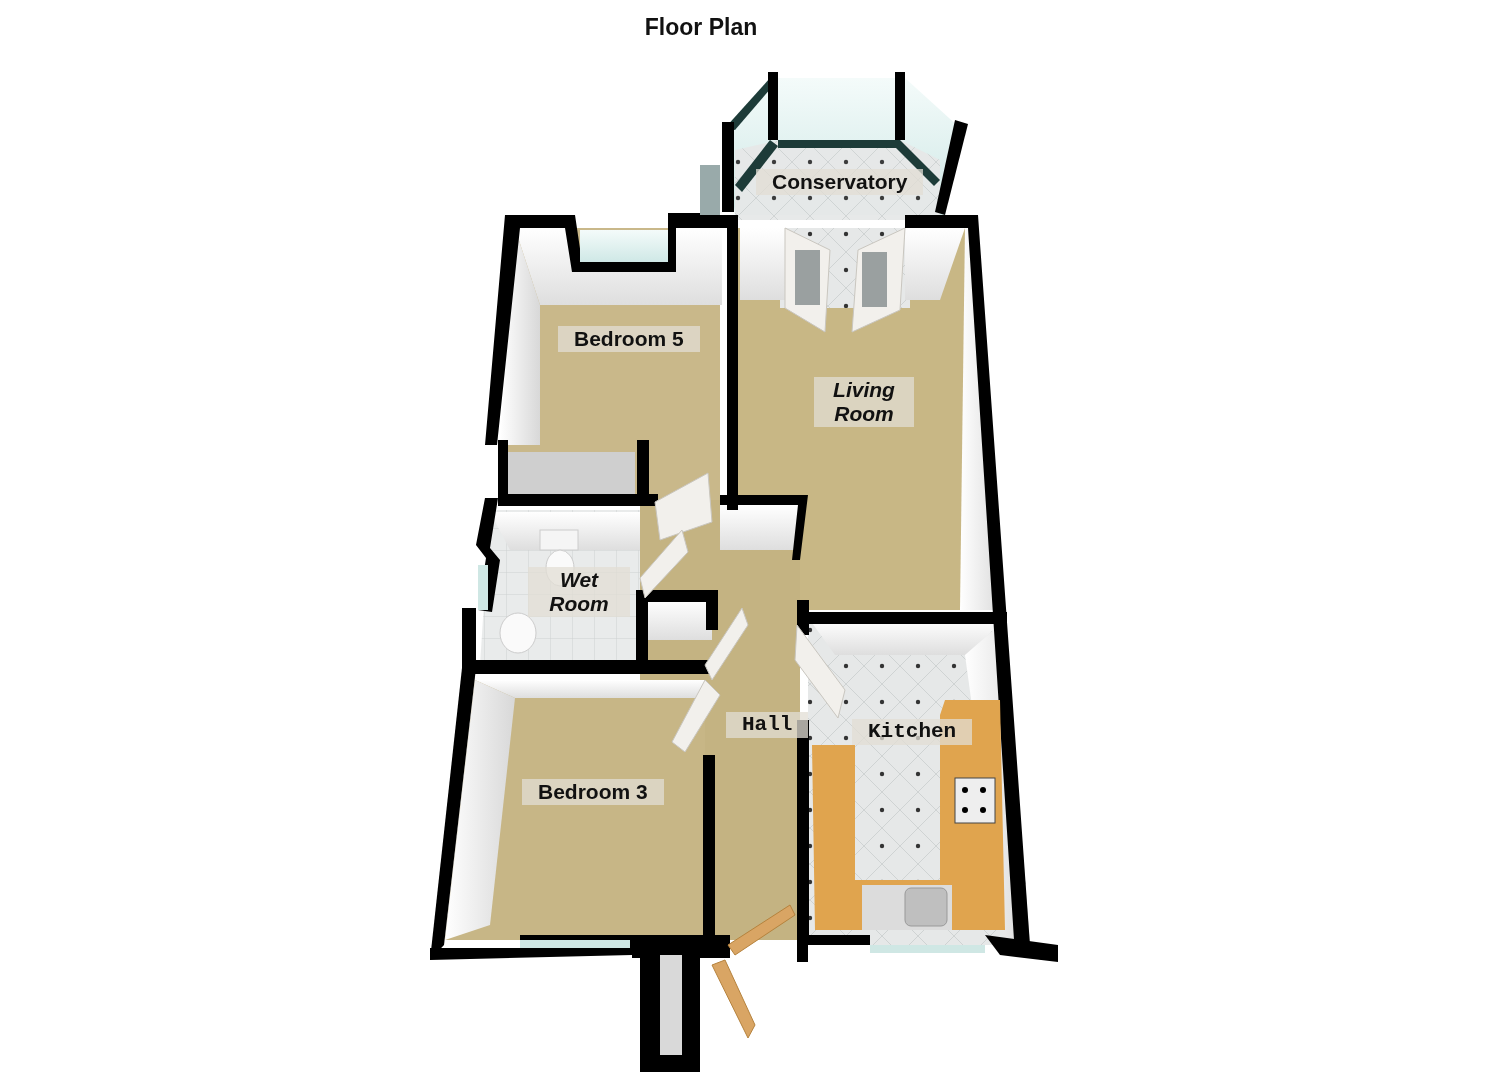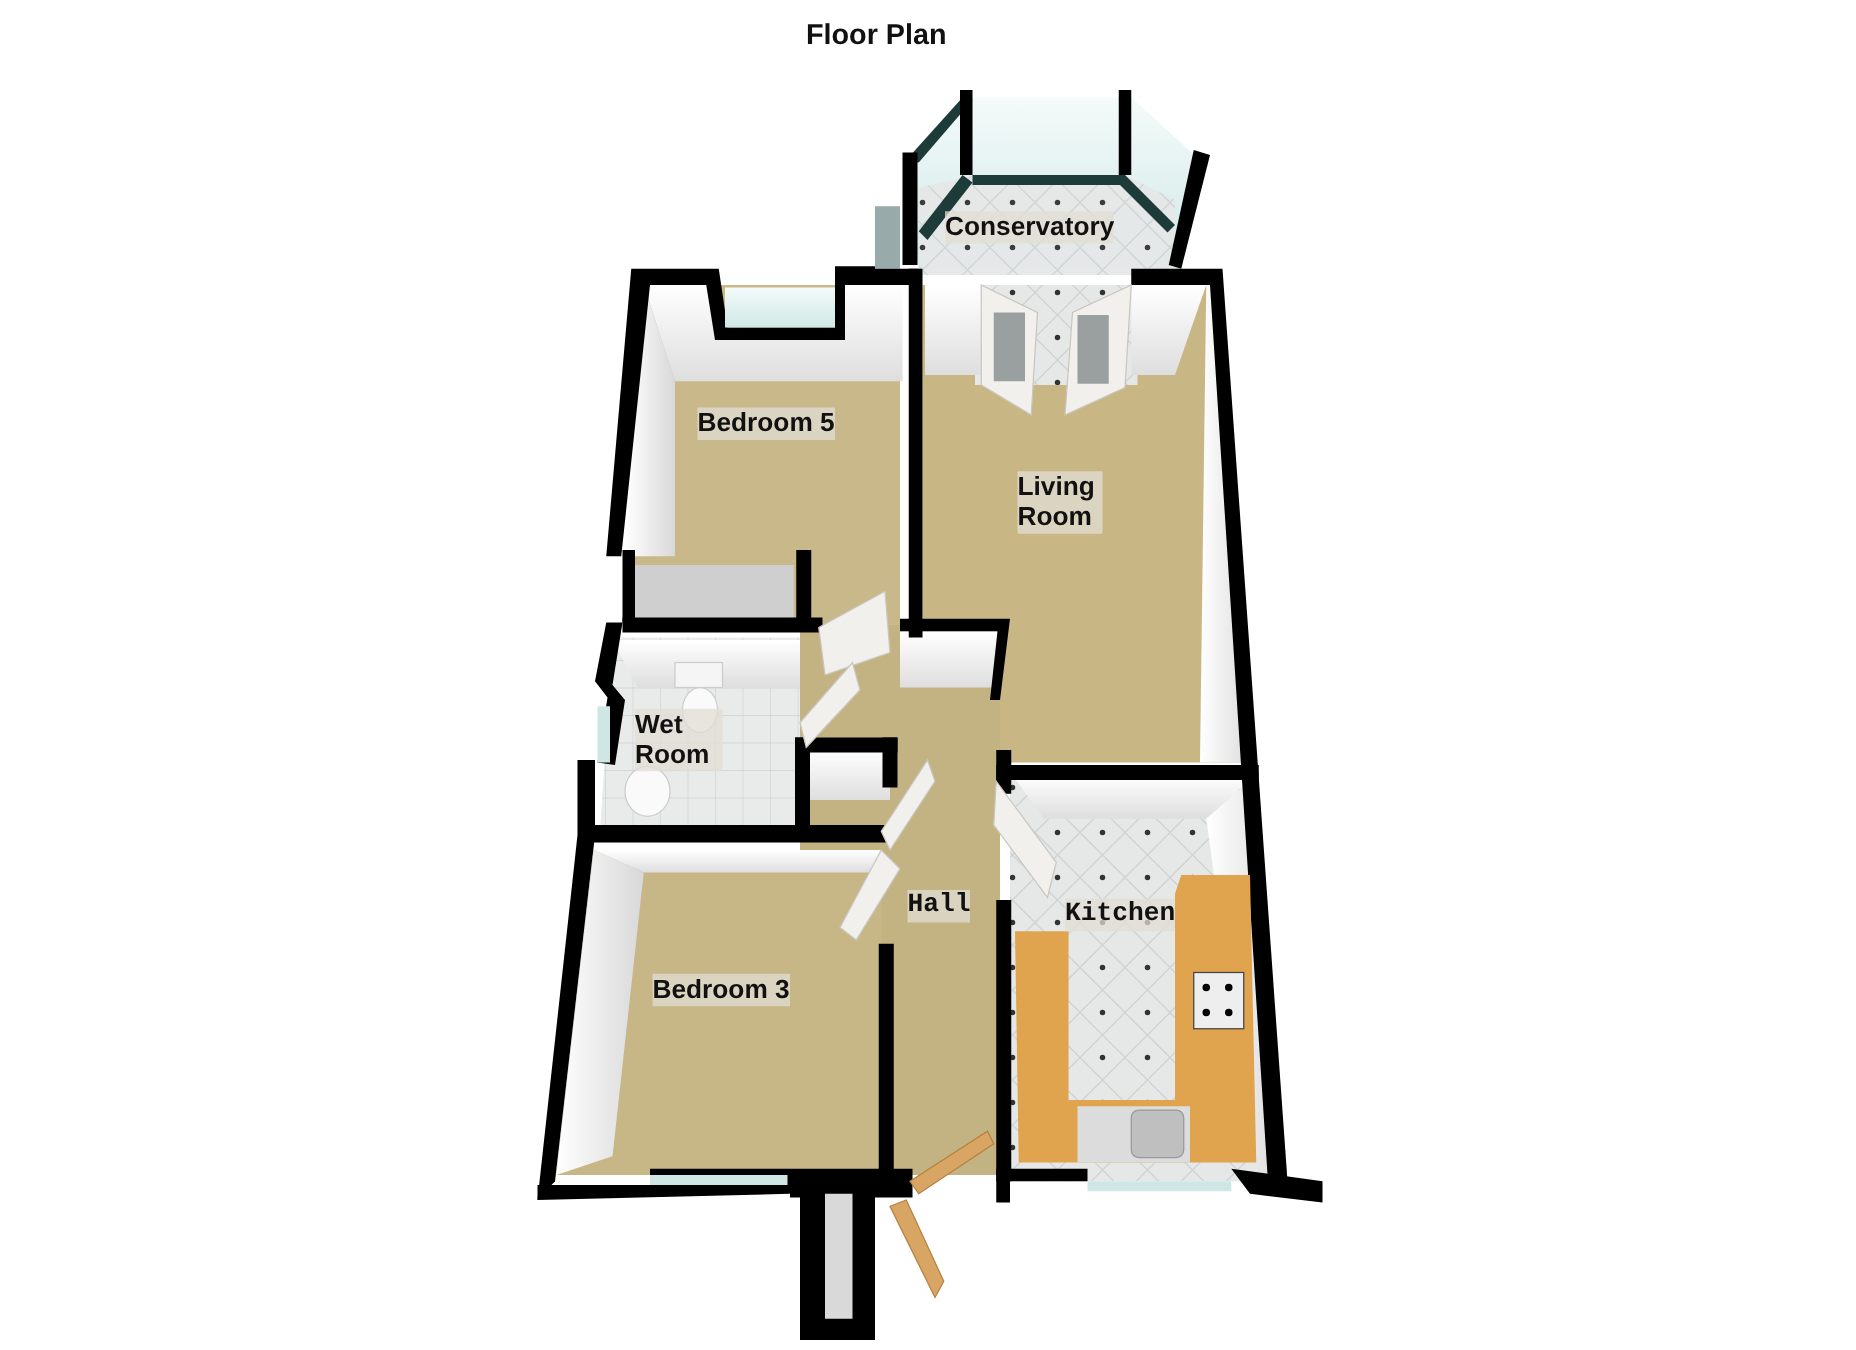--- a/index.html
+++ b/index.html
@@ -1,20 +1,20 @@
 <!DOCTYPE html>
 <html><head>
 <meta charset="utf-8">
 <style>
   html, body { margin: 0; padding: 0; background: #ffffff; }
   body { width: 1485px; height: 1080px; position: relative; overflow: hidden; font-family: "Liberation Sans", sans-serif; }
   .title { position: absolute; left: 0; top: 14px; width: 1412px; text-align: center; font-weight: bold; font-size: 23px; color: #111; padding-right: 10px; box-sizing: border-box; }
   svg.plan { position: absolute; left: 0; top: 0; }
-  .label { position: absolute; font-weight: bold; font-size: 21px; color: #111; background: rgba(225,222,212,0.75); padding: 1px 0; line-height: 24px; text-align: left; white-space: nowrap; }
-  .label.two-line { white-space: normal; }
+  .label { position: absolute; font-weight: bold; font-size: 21px; color: #111; background: rgba(225,222,212,0.75); padding: 1px 16px; line-height: 24px; text-align: center; white-space: nowrap; }
+  .label.two-line { white-space: normal; font-style: italic; }
 </style>
 </head>
 <body>
 
 <div class="title">Floor Plan</div>
 
 <svg class="plan" width="1485" height="1080" viewBox="0 0 1485 1080">
   <defs>
     <pattern id="tilePat" width="36" height="36" patternUnits="userSpaceOnUse">
       <rect width="36" height="36" fill="#e6e8e8"></rect>
@@ -173,19 +173,19 @@
     <polygon points="712,965 725,960 755,1025 748,1038" fill="#d9a564" stroke="#b5823d"></polygon>
   </g>
 </svg>
 
 <div class="label" style="left:756px;top:169px;">Conservatory</div>
 <div class="label" style="left:558px;top:326px;">Bedroom 5</div>
 <div class="label two-line" style="left:814px;top:377px;width:68px;">
   <div>Living</div>
   <div>Room</div>
 </div>
-<div class="label two-line" style="left:508px;top:567px;width:70px;">
+<div class="label two-line" style="left:528px;top:567px;width:70px;">
   <div>Wet</div>
   <div>Room</div>
 </div>
 <div class="label" style="left:726px;top:712px;font-family:Liberation Mono, monospace;">Hall</div>
 <div class="label" style="left:852px;top:719px;font-family:Liberation Mono, monospace;">Kitchen</div>
 <div class="label" style="left:522px;top:779px;">Bedroom 3</div>
 
 </body></html>

